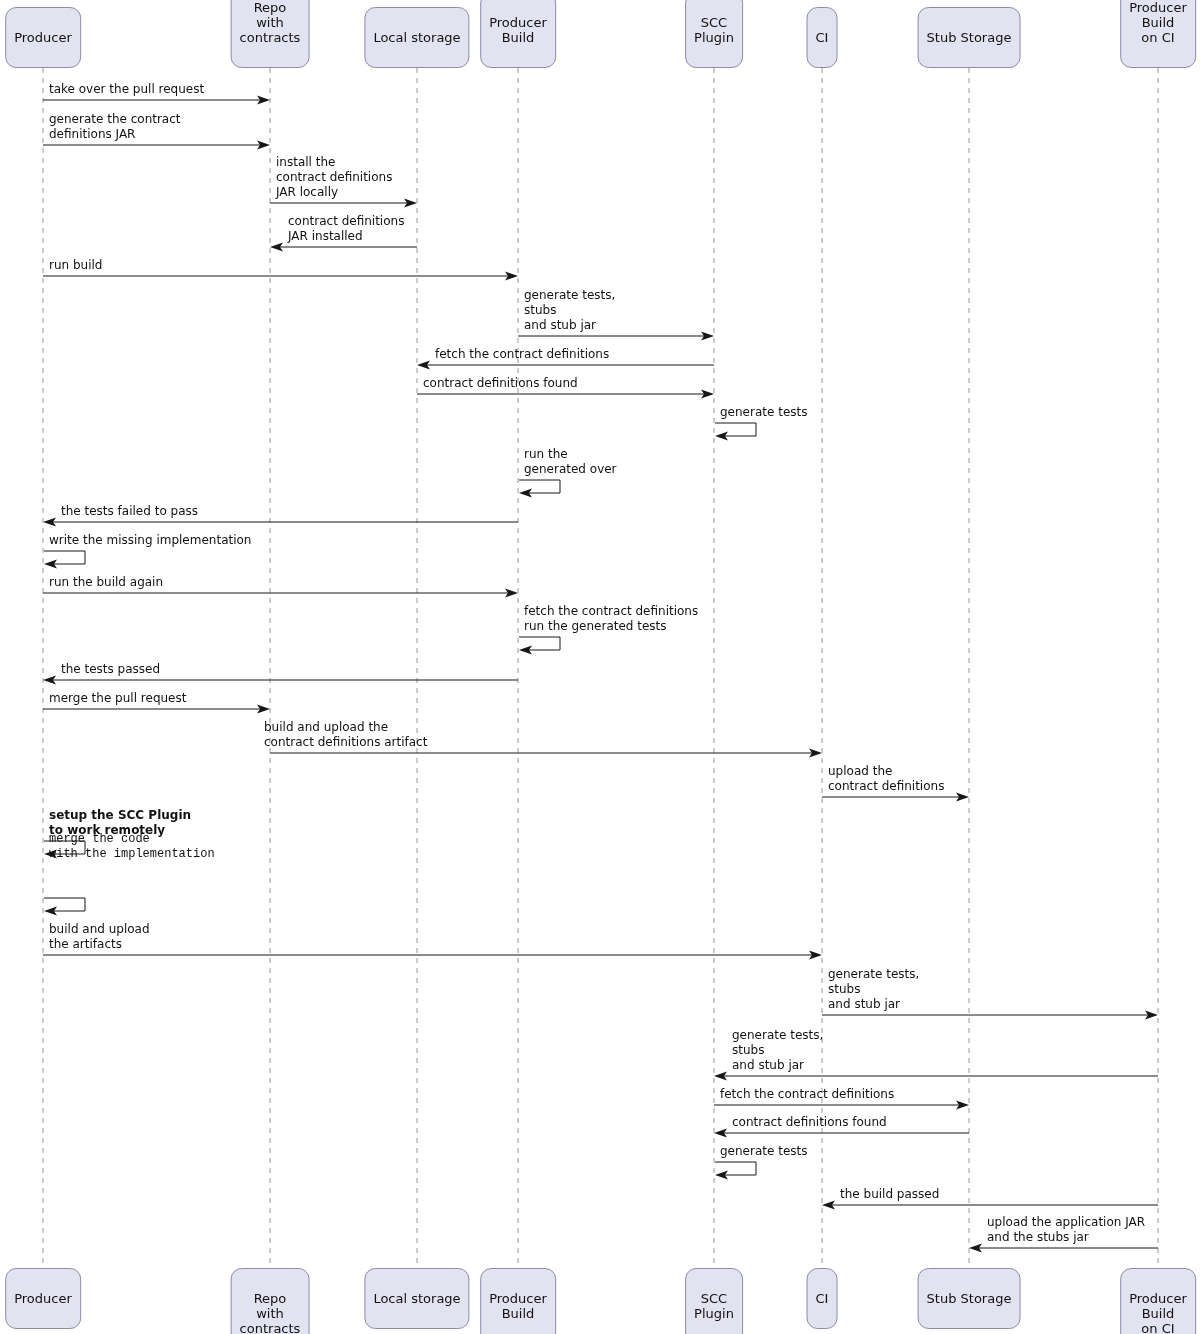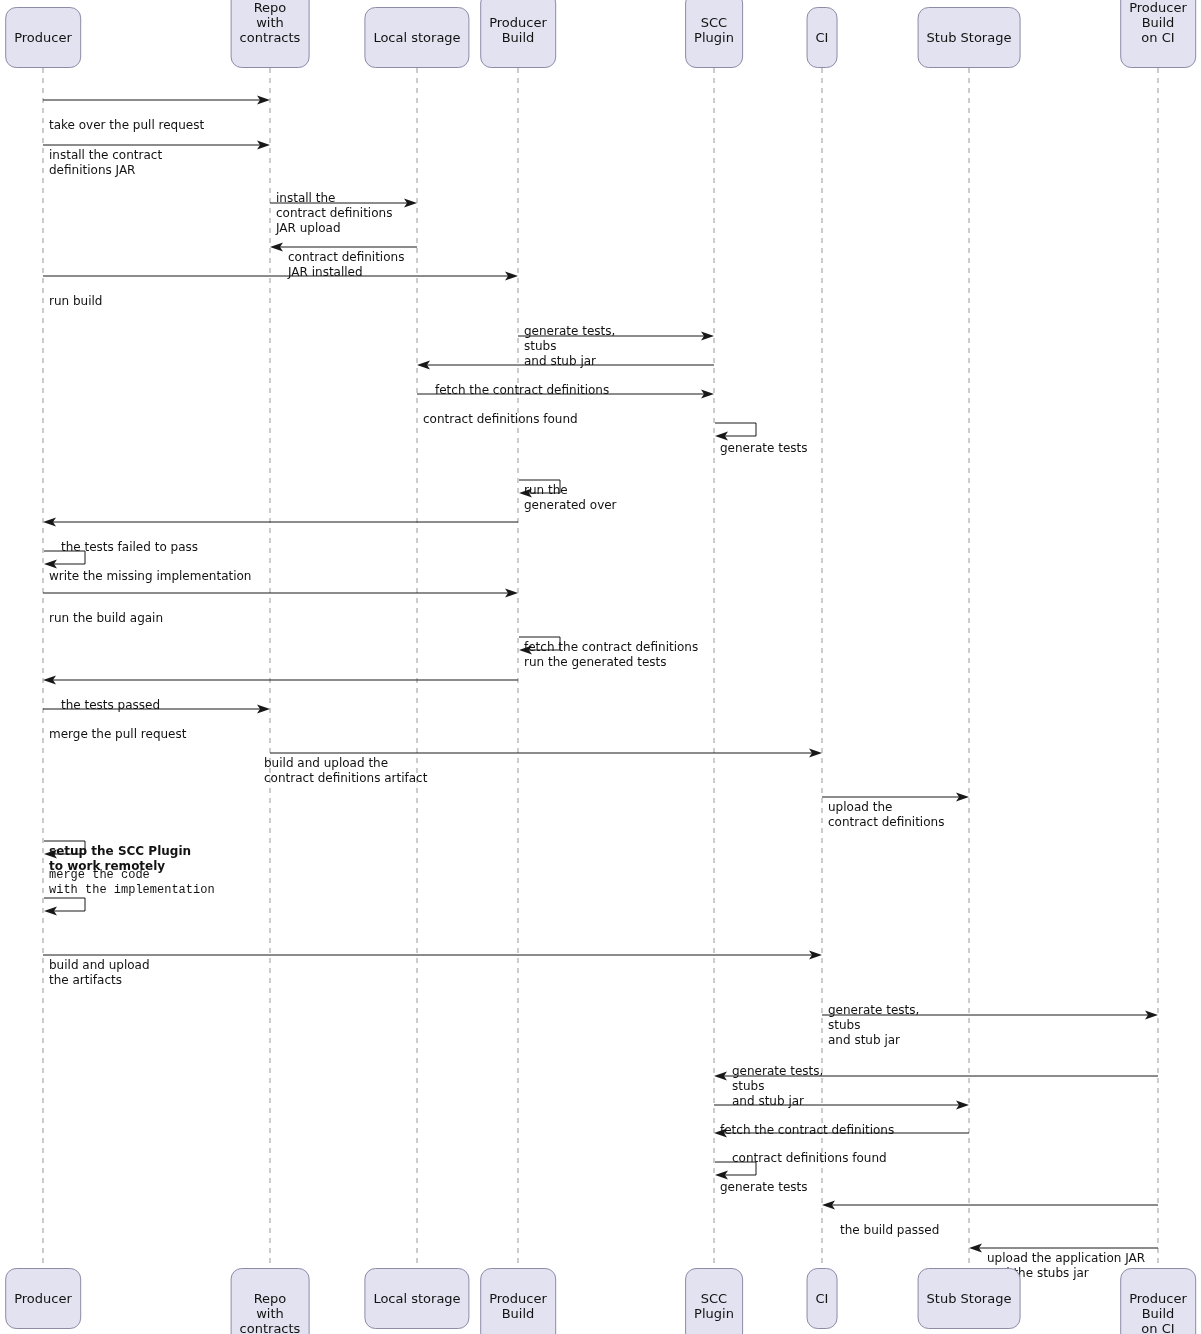--- a/index.html
+++ b/index.html
@@ -33,21 +33,20 @@
     text-align: center;
     white-space: pre-line;
     box-sizing: border-box;
   }
   .msg {
     position: absolute;
     font-size: 12px;
     line-height: 15px;
     color: #121212;
     white-space: pre-line;
-    margin-top: 36px;
   }
   .lifeline {
     stroke: #999999;
     stroke-width: 1;
     stroke-dasharray: 5,5;
   }
   .arrowline {
     stroke: #181818;
     stroke-width: 1;
     fill: none;
@@ -121,25 +120,25 @@
       <line x1="724" y1="1133" x2="969" y2="1133" class="arrowline"></line>
       <polygon points="714,1133 727,1128.5 724,1133 727,1137.5" class="arrowhead"></polygon>
       <path d="M 715 1162 H 756 V 1175 H 725" class="arrowline"></path>
       <polygon points="715,1175 728,1170.5 725,1175 728,1179.5" class="arrowhead"></polygon>
       <line x1="832" y1="1205" x2="1158" y2="1205" class="arrowline"></line>
       <polygon points="822,1205 835,1200.5 832,1205 835,1209.5" class="arrowhead"></polygon>
       <line x1="979" y1="1248" x2="1158" y2="1248" class="arrowline"></line>
       <polygon points="969,1248 982,1243.5 979,1248 982,1252.5" class="arrowhead"></polygon>
     </svg>
 <div class="msg" style="left: 49px; top: 82px;">take over the pull request</div>
-    <div class="msg" style="left: 49px; top: 112px;">install the contract
+    <div class="msg" style="left: 49px; top: 112px;">generate the contract
 definitions JAR</div>
     <div class="msg" style="left: 276px; top: 155px;">install the
 contract definitions
-JAR upload</div>
+JAR locally</div>
     <div class="msg" style="left: 288px; top: 214px;">contract definitions
 JAR installed</div>
     <div class="msg" style="left: 49px; top: 258px; text-align: center;">run build</div>
     <div class="msg" style="left: 524px; top: 288px;">generate tests,
 stubs
 and stub jar</div>
     <div class="msg" style="left: 435px; top: 347px;">fetch the contract definitions</div>
     <div class="msg" style="left: 423px; top: 376px;">contract definitions found</div>
     <div class="msg" style="left: 720px; top: 405px;">generate tests</div>
     <div class="msg" style="left: 524px; top: 447px;">run the

